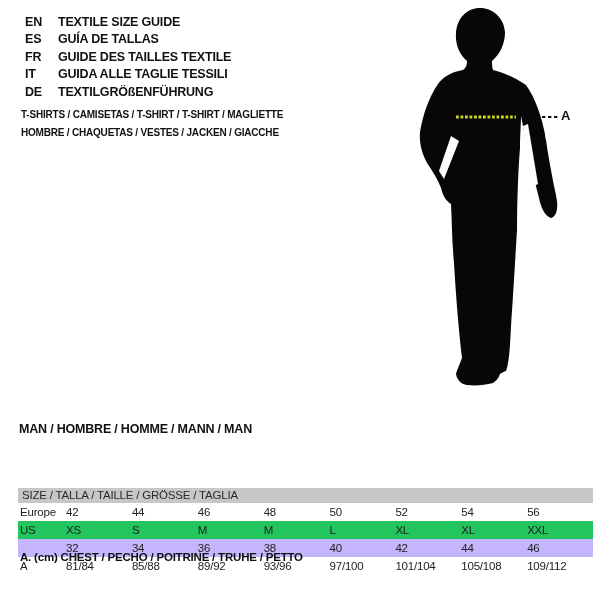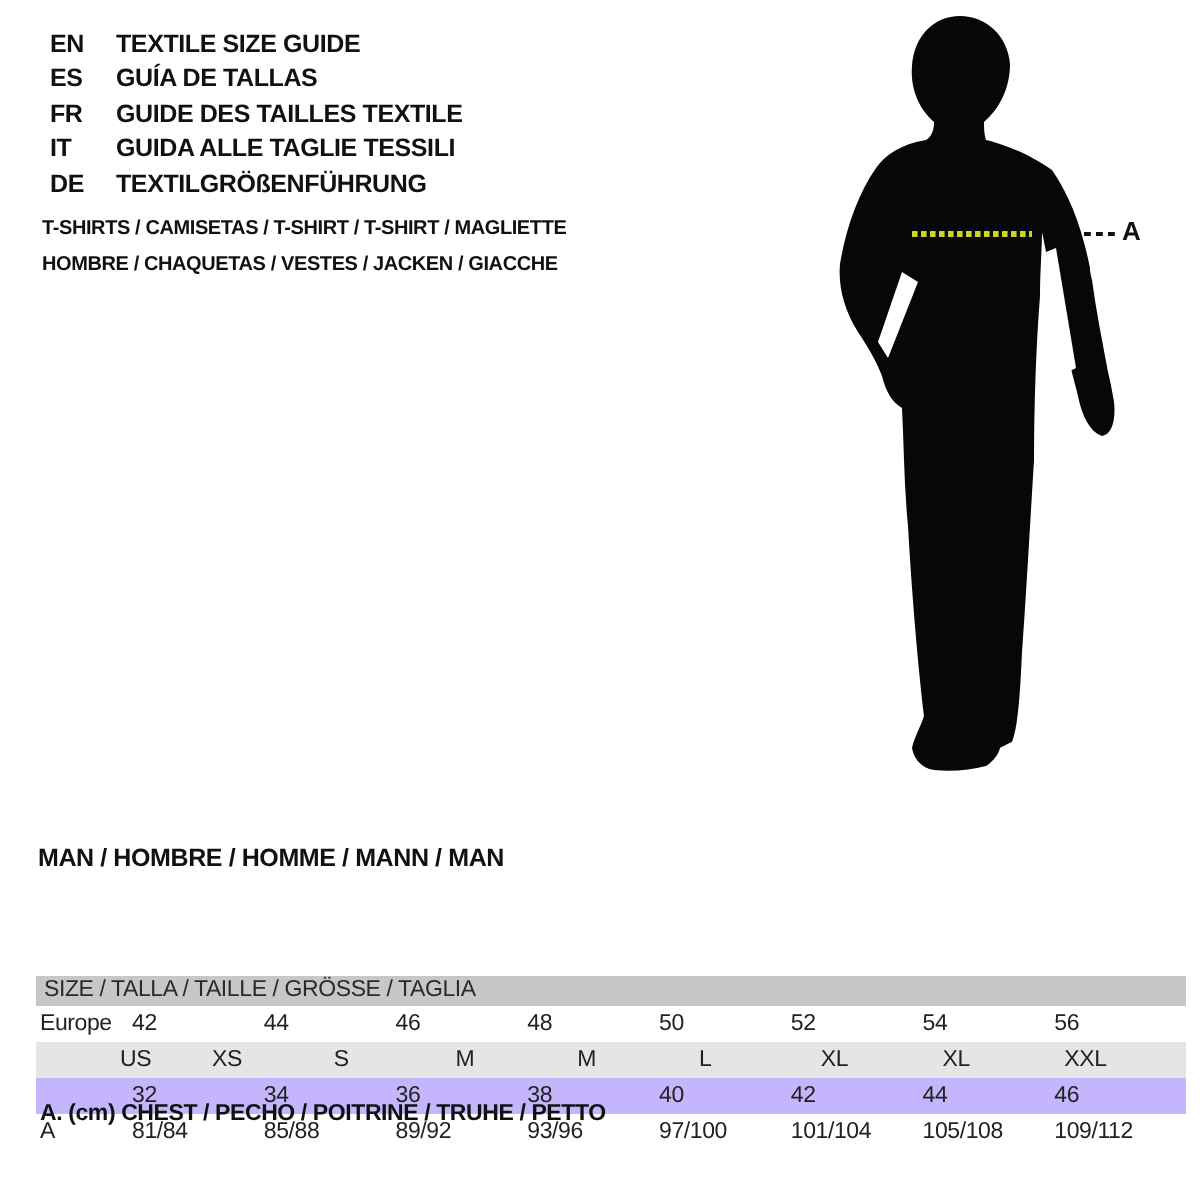--- a/index.html
+++ b/index.html
@@ -24,21 +24,21 @@
 
   
   .section-title { position:absolute; left:19px; top:422px; font-weight:bold; font-size:12.5px; }
 
   
   .size-table { position:absolute; left:18px; top:447px; width:575px; font-size:11.5px; color:#222;margin-top:41px; }
   .table-header { background:#c7c7c7; height:15px; line-height:15px; padding-left:4px; color:#2a2a2a; }
   .trow { display:flex; height:18px; align-items:center; }
   .trow .rlabel { width:48px; padding-left:2px; }
   .trow .cell { flex:1; text-align:left; }
-  .row-us { background:#e5e5e5;padding-left:40px; }
+  .row-us { background:#22c55e; }
   .row-num { background:#c4b5fd; }
 
   
   .footnote { position:absolute; left:20px; top:551px; font-weight:bold; font-size:11.5px; }
 </style>
 </head>
 <body>
 
 <div class="page">
 

